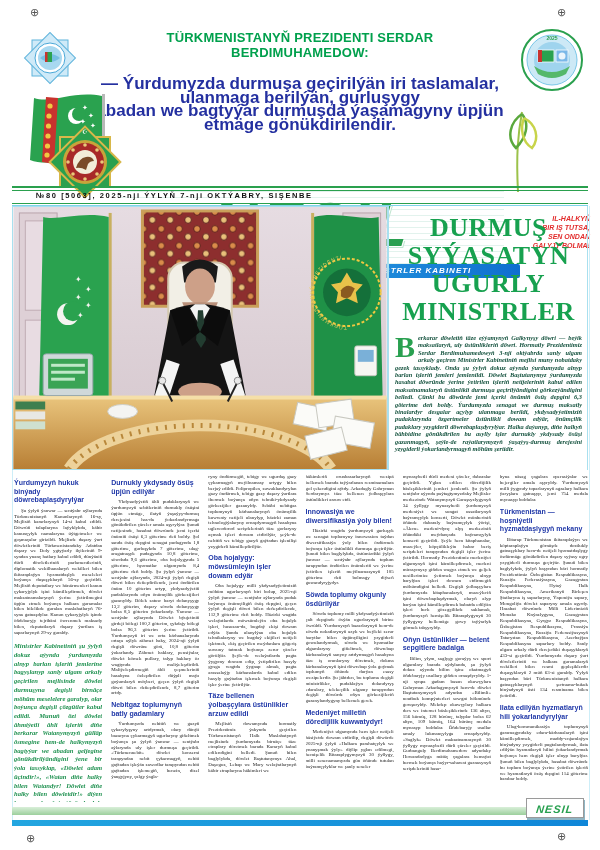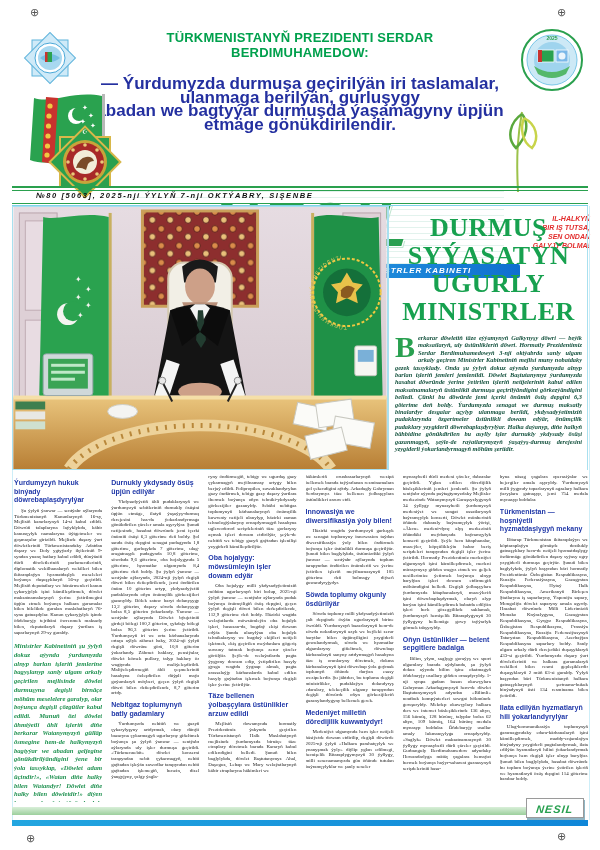--- a/index.html
+++ b/index.html
@@ -18,21 +18,21 @@
   .logotype span{display:inline-block;font-weight:900;font-style:italic;font-size:62px;line-height:74px;
             letter-spacing:4px;color:#29a050;transform:skewX(-6deg);
             text-shadow:1px 1px 0 #fff,-1px -1px 0 #fff,2px 2px 0 #bfe5cf}
   .slogan{position:absolute;left:528px;top:120px;width:62px;text-align:right;
           font-style:italic;font-weight:bold;font-size:7px;line-height:9px;color:#e22c2c}
   .founder{position:absolute;left:112px;top:170px;width:408px;height:14px;
            background:linear-gradient(90deg,#3cc0ee,#0f6fd0);
            color:#fff;font-style:italic;font-weight:bold;font-size:8px;line-height:14px;
            text-align:center;letter-spacing:1px;border-radius:2px}
   .rule{position:absolute;left:12px;width:576px}
-  .issue{position:absolute;left:36px;top:191px;font-weight:bold;font-style:italic;
+  .issue{position:absolute;left:36px;top:191px;font-weight:bold;
          font-size:7.5px;letter-spacing:1.6px;color:#111}
   
   .mainrow{position:absolute;left:12px;top:206px;width:576px;height:264px;display:flex}
   .photo{width:376px;height:264px;border:1px solid #a9e0ef;box-sizing:border-box}
   .hl-col{flex:1;border-left:1px solid #a9e0ef;border-right:1px solid #a9e0ef;
           box-sizing:border-box;padding:6px 5px 12px 6px;overflow:hidden}
   .headline{font-family:"Liberation Serif",serif;font-weight:bold;font-size:26px;line-height:28px;
             color:#17a14f;text-align:center;letter-spacing:.5px;margin:2px 0 8px}
   .lead{font-family:"Liberation Serif",serif;font-style:italic;font-weight:bold;
         font-size:6.35px;line-height:7.4px;color:#14523e;text-align:justify}

